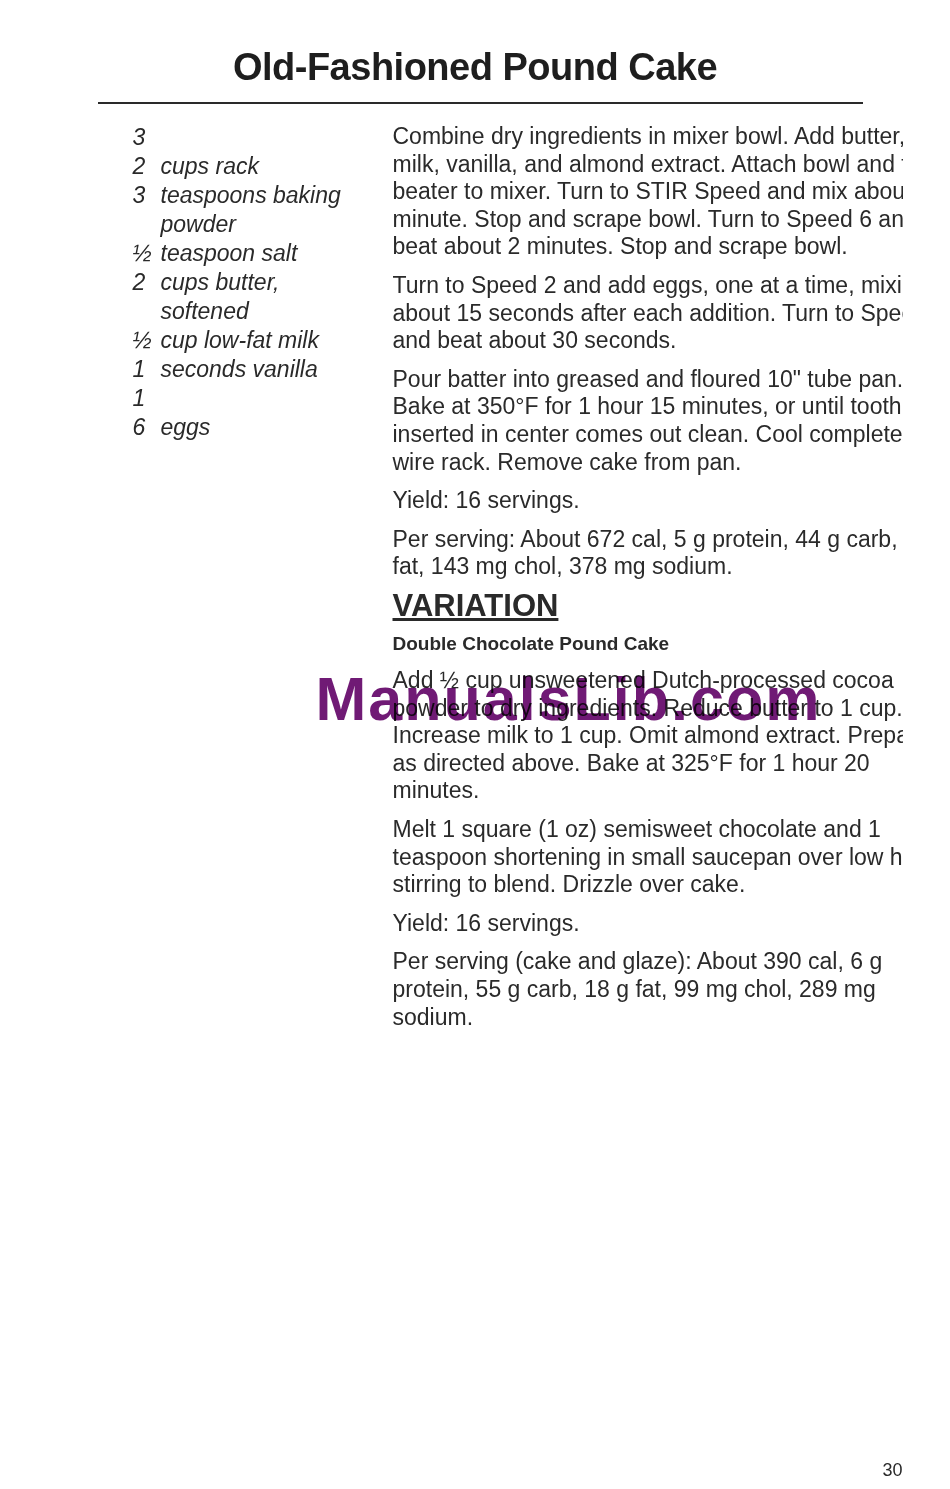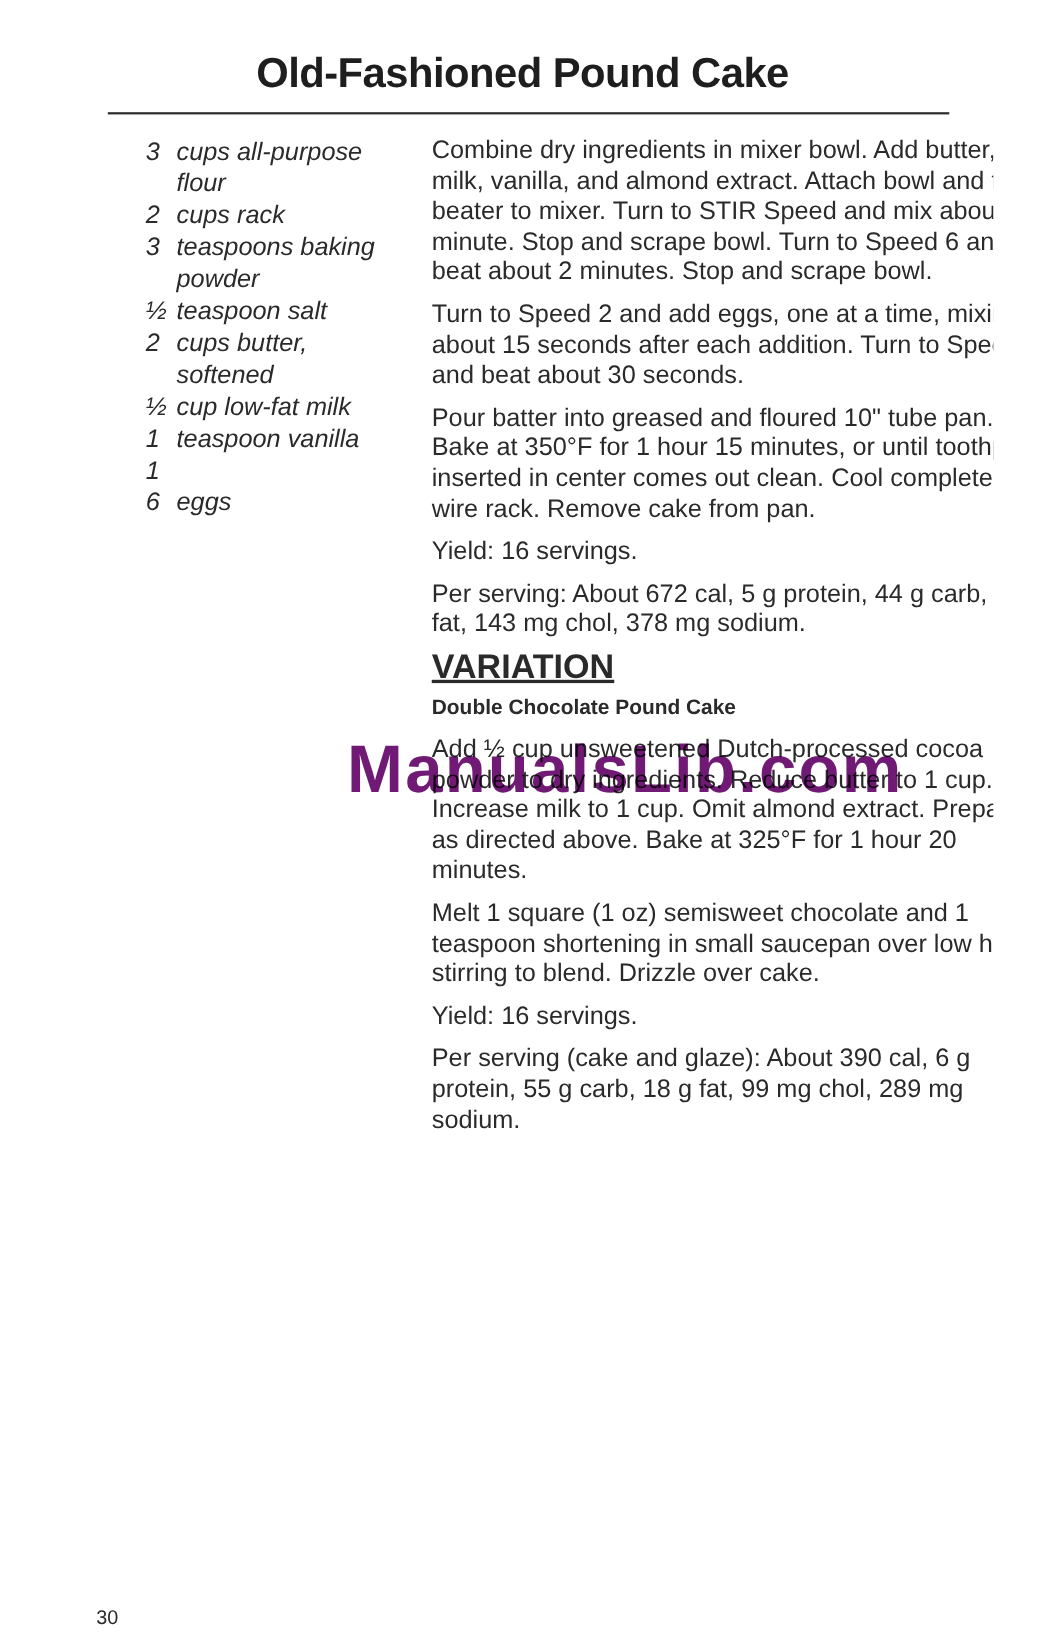--- a/index.html
+++ b/index.html
@@ -80,40 +80,38 @@
     color: #701a75;
     mix-blend-mode: multiply;
     pointer-events: none;
     white-space: nowrap;
   }
   .page-number {
     position: absolute;
     left: 0;
     right: 0;
     top: 1460px;
-    text-align: left;
+    text-align: right;
     font-size: 18px;
     color: #2a2a2a;
-    margin-left: 40px;
   }
 </style>
 </head>
 <body>
 
 <div class="page">
 
   <h1 class="page-title">Old-Fashioned Pound Cake</h1>
   <hr class="title-rule">
 
   <div class="content">
 
     <aside class="ingredients">
       <div class="ingredient">
         <span class="qty">3</span>
-        <span class="ing-text">cups all-purpose flour</span>
       </div>
       <div class="ingredient">
         <span class="qty">2</span>
         <span class="ing-text">cups rack</span>
       </div>
       <div class="ingredient">
         <span class="qty">3</span>
         <span class="ing-text">teaspoons baking powder</span>
       </div>
       <div class="ingredient">
@@ -123,21 +121,21 @@
       <div class="ingredient">
         <span class="qty">2</span>
         <span class="ing-text">cups butter, softened</span>
       </div>
       <div class="ingredient">
         <span class="qty">½</span>
         <span class="ing-text">cup low-fat milk</span>
       </div>
       <div class="ingredient">
         <span class="qty">1</span>
-        <span class="ing-text">teaspoon vanilla</span>
+        <span class="ing-text">seconds vanilla</span>
       </div>
       <div class="ingredient">
         <span class="qty">1</span>
       </div>
       <div class="ingredient">
         <span class="qty">6</span>
         <span class="ing-text">eggs</span>
       </div>
     </aside>
 

